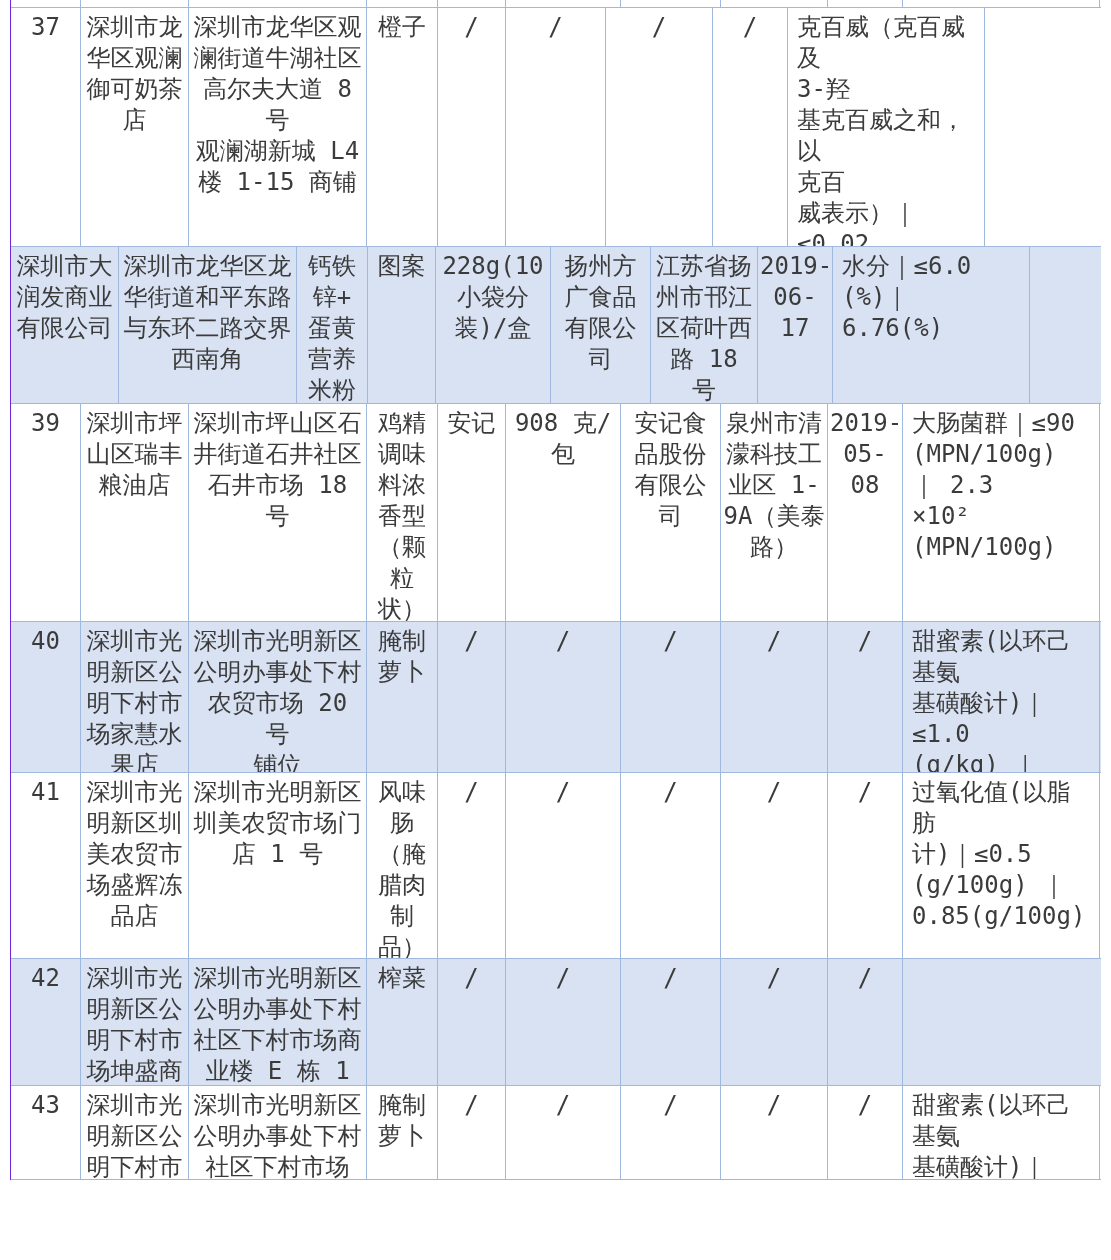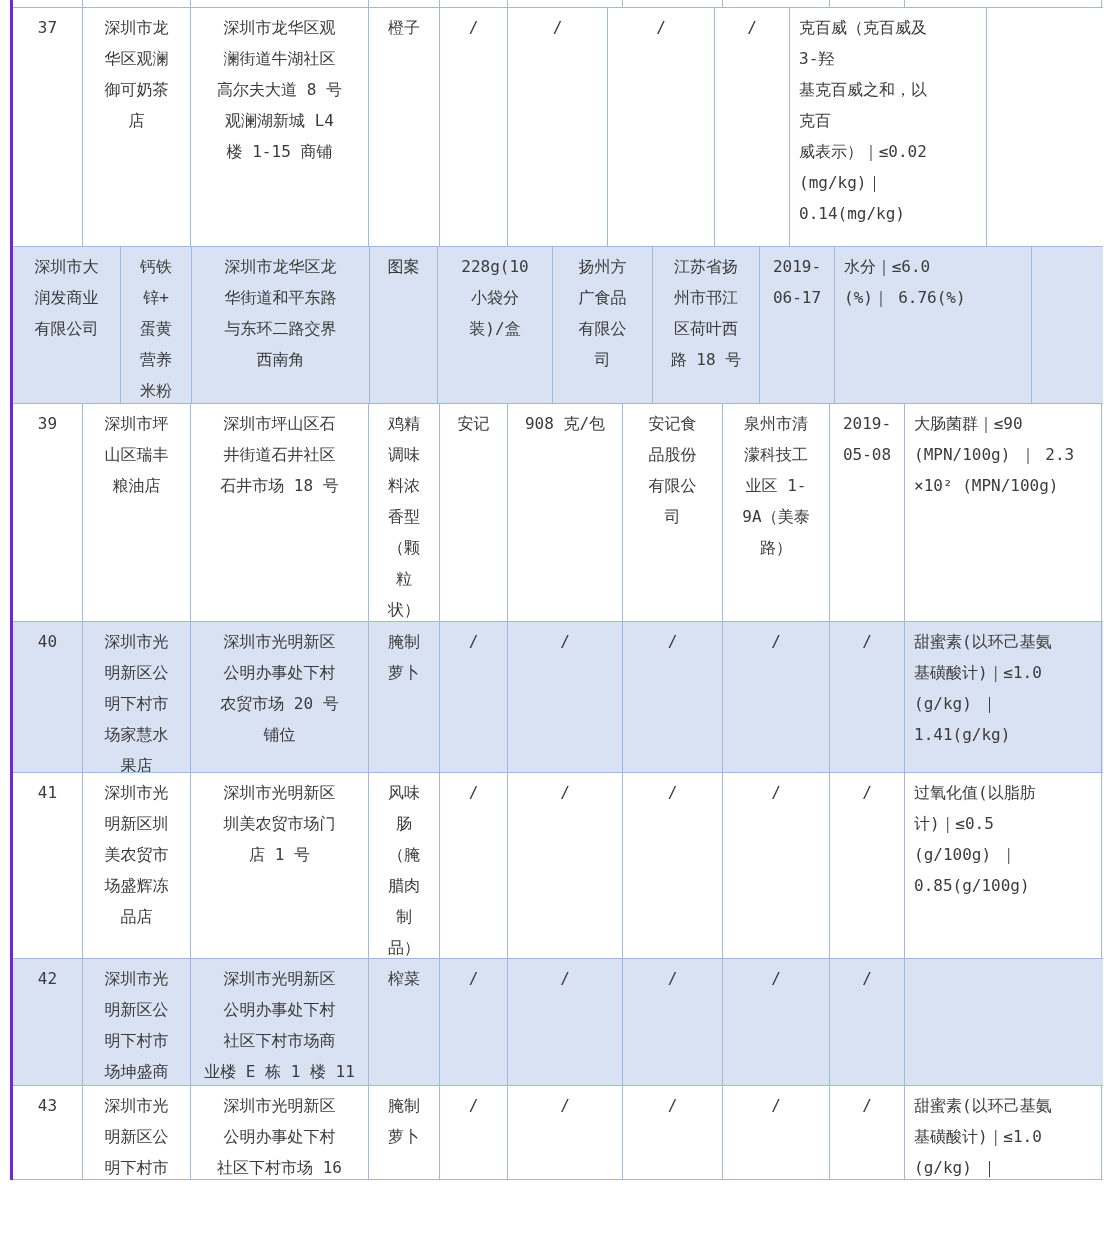--- a/index.html
+++ b/index.html
@@ -4,22 +4,22 @@
 <style>
   html,body{margin:0;padding:0;}
   body{
     width:1111px;height:1260px;background:#ffffff;overflow:hidden;
     font-family:"DejaVu Sans Mono","DejaVu Serif",serif;
     color:#3b3b3b;
   }
   .page{position:relative;width:1111px;height:1260px;background:#ffffff;overflow:hidden;}
   .table{
     position:absolute;left:10px;top:0;width:1090px;
-    border-left:3px solid #6d28d9;
-    font-size:16px;line-height:31px;
+    border-left:1px solid #6d28d9;
+    font-size:24px;line-height:31px;
   }
   .tr{display:flex;box-sizing:border-box;border-bottom:1px solid #9fb9de;overflow:hidden;}
   .tr.band{background:#d9e2f3;}
   .td{
     box-sizing:border-box;flex:none;overflow:hidden;
     border-right:1px solid #9fb9de;
     text-align:center;padding:4px 2px 0;
     white-space:pre-line;
   }
   .c0{width:70px;}
@@ -75,29 +75,29 @@
 克百
 威表示）｜≤0.02
 (mg/kg)｜
 0.14(mg/kg)</div>
     </div>
 
     <div class="tr band" style="height:157px">
       <div class="td c1">深圳市大
 润发商业
 有限公司</div>
+      <div class="td c2">深圳市龙华区龙
+华街道和平东路
+与东环二路交界
+西南角</div>
       <div class="td c3">钙铁
 锌+
 蛋黄
 营养
 米粉</div>
-      <div class="td c2">深圳市龙华区龙
-华街道和平东路
-与东环二路交界
-西南角</div>
       <div class="td c4">图案</div>
       <div class="td c5">228g(10
 小袋分
 装)/盒</div>
       <div class="td c6">扬州方
 广食品
 有限公
 司</div>
       <div class="td c7">江苏省扬
 州市邗江

